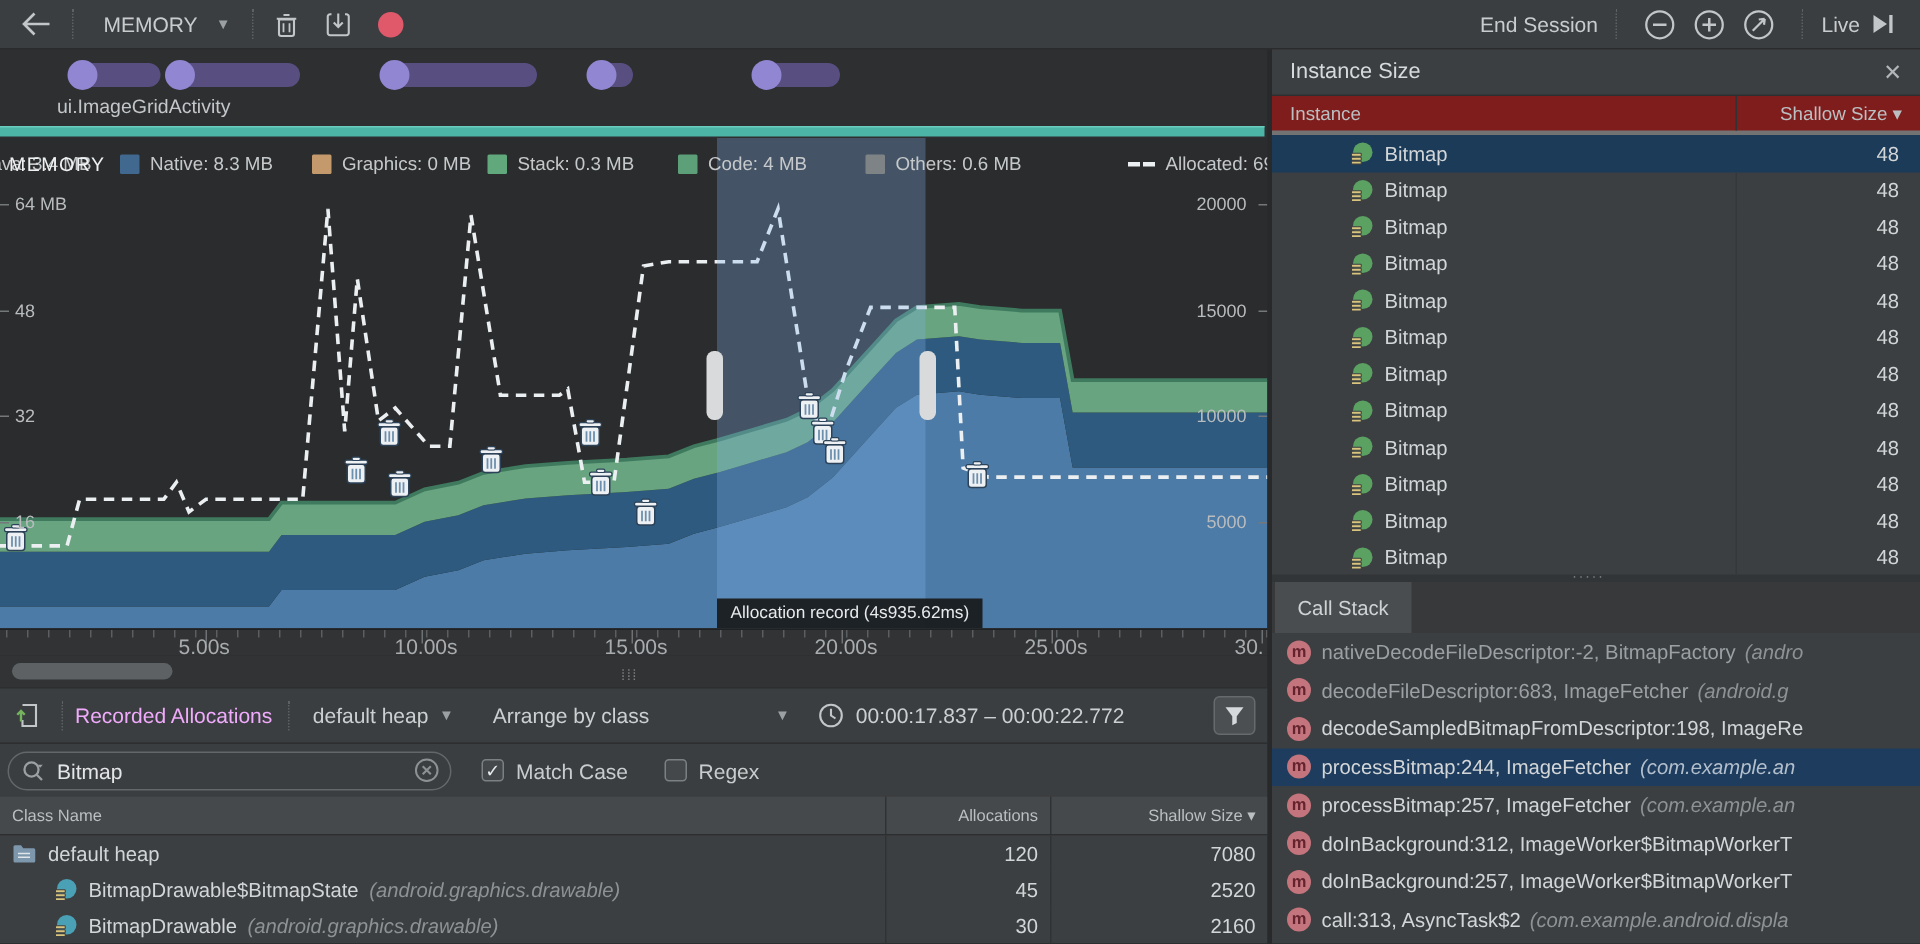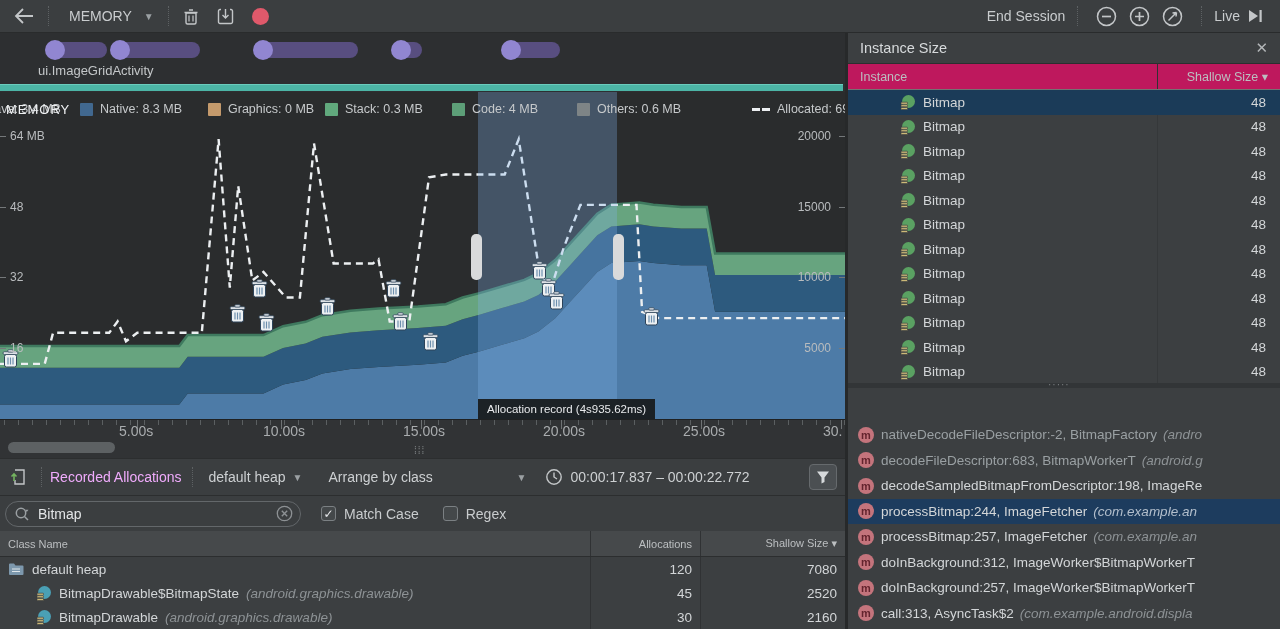--- a/index.html
+++ b/index.html
@@ -80,22 +80,22 @@
   .ct-row { position:relative; height:24px; font-size:13.5px; color:#d3d6d8; }
   .ct-cell { display:flex; align-items:center; height:100%; padding:0 8px; }
   .ct-num { justify-content:flex-end; }
   .pkg { font-style:italic; color:#8d9295; margin-left:7px; }
 
   
   #iv-head { position:absolute; left:0; top:0; width:432px; height:31px; border-bottom:1px solid #2c2e2f;
     display:flex; align-items:center; }
   #iv-title { font-size:14.5px; color:#d7dadc; margin-left:12px; }
   #iv-close { margin-left:auto; margin-right:12px; color:#b3b6b8; font-size:15px; }
-  #iv-cols { position:absolute; left:0; top:31px; width:432px; height:26px; background:#be185d;
-    border-bottom:1px solid #737373; font-size:12.5px; color:#bcbfc1; }
+  #iv-cols { position:absolute; left:0; top:31px; width:432px; height:26px; background:#7f1d1d;
+    border-bottom:3px solid #737373; font-size:12.5px; color:#bcbfc1; }
   #iv-rows { position:absolute; left:0; top:57px; width:432px; height:293px; overflow:hidden; }
   .iv-row { position:relative; height:24.5px; display:flex; align-items:center; font-size:13.5px; color:#d3d6d8; }
   .iv-row .divline { position:absolute; left:309px; top:0; bottom:0; width:1px; background:#35383a; }
   .iv-row.sel { background:#1b3b58; }
   .iv-row .sz { position:absolute; right:14px; }
   #hsplit { position:absolute; left:0; top:350px; width:432px; height:5px; background:#323537; }
 
   
   #cs-tabrow { position:absolute; left:0; top:355px; width:432px; height:34px; background:#37393b; }
   #cs-tab { position:absolute; left:2px; top:0; height:34px; background:#4a4d4f; padding:0 15px;
@@ -708,29 +708,32 @@
           </span>
           <span>Bitmap</span>
           <span class="sz">48</span>
         </div>
       </div>
 
     <div id="hsplit">
       <div class="grip" style="left:200px; top:-4px;">·····</div>
     </div>
 
+    <div id="cs-tabrow">
+      <div id="cs-tab">Call Stack</div>
+    </div>
     <div id="cs-rows">
         <div class="cs-row dim">
           <span class="m-icon">m</span>
           <span class="cs-name">nativeDecodeFileDescriptor:-2, BitmapFactory</span>
           <span class="cs-pkg">(andro</span>
         </div>
         <div class="cs-row dim">
           <span class="m-icon">m</span>
-          <span class="cs-name">decodeFileDescriptor:683, BitmapWorkerT</span>
+          <span class="cs-name">decodeFileDescriptor:683, ImageFetcher</span>
           <span class="cs-pkg">(android.g</span>
         </div>
         <div class="cs-row">
           <span class="m-icon">m</span>
           <span class="cs-name">decodeSampledBitmapFromDescriptor:198, ImageRe</span>
         </div>
         <div class="cs-row sel">
           <span class="m-icon">m</span>
           <span class="cs-name">processBitmap:244, ImageFetcher</span>
           <span class="cs-pkg">(com.example.an</span>

